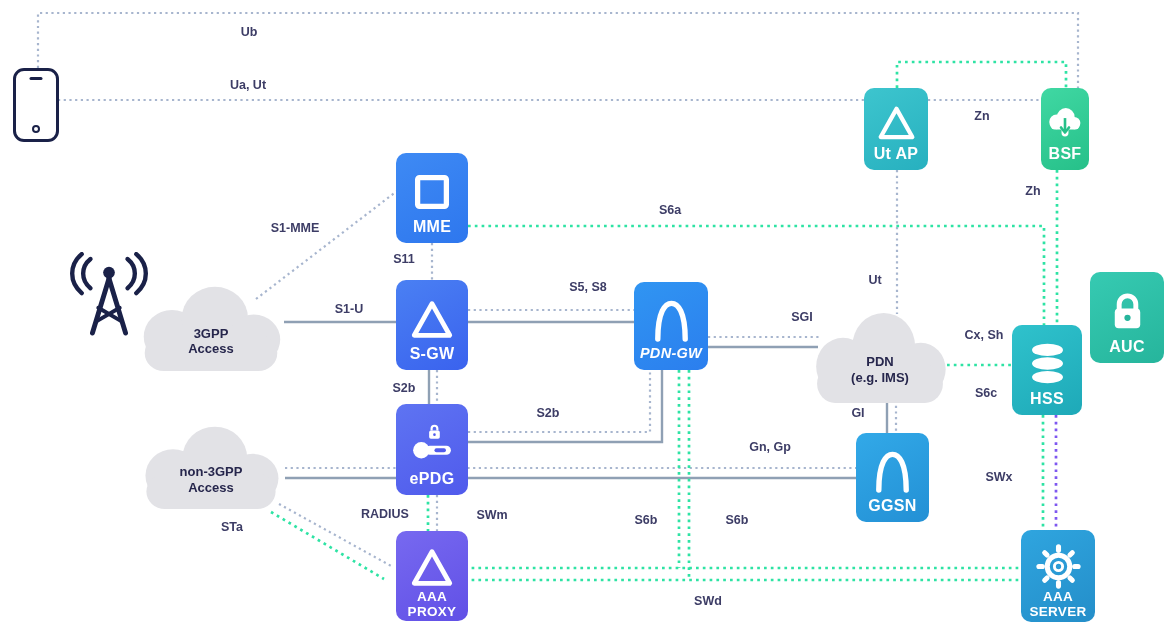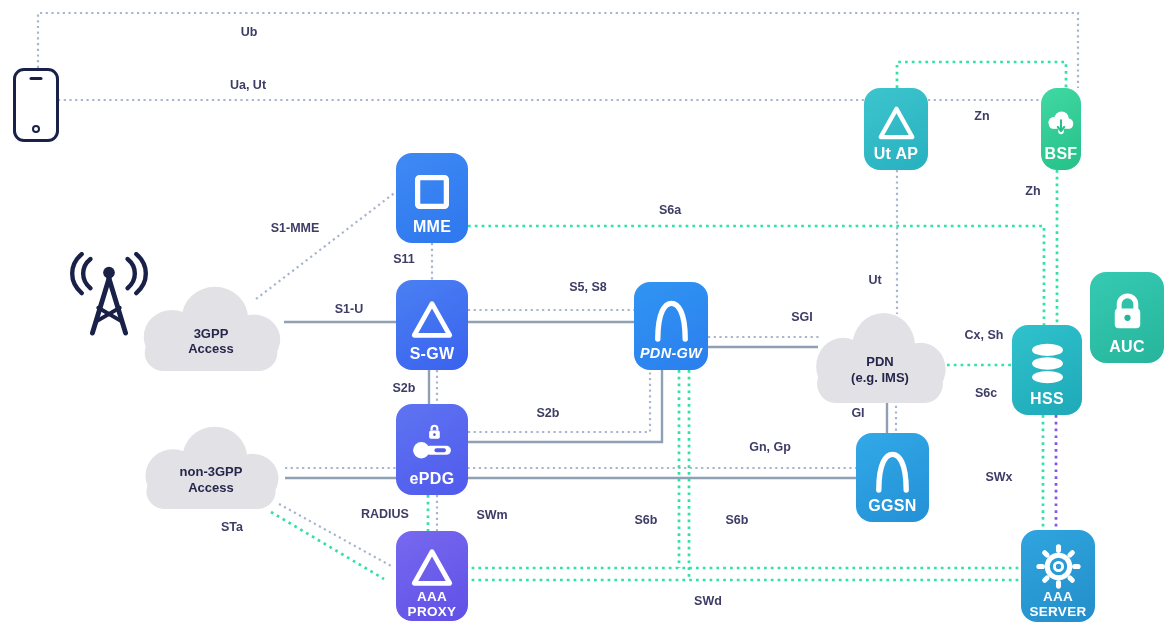--- a/index.html
+++ b/index.html
@@ -1,20 +1,20 @@
 <!DOCTYPE html>
 <html><head>
 <meta charset="utf-8">
 <style>
   html,body{margin:0;padding:0;background:#fff;}
   #stage{position:relative;width:1175px;height:633px;background:#ffffff;overflow:hidden;
          font-family:"Liberation Sans",sans-serif;}
   #stage *{box-sizing:border-box;}
   .links-layer{position:absolute;left:0;top:0;z-index:1;}
-  .node{position:absolute;border-radius:16px;display:flex;flex-direction:column;align-items:center;
+  .node{position:absolute;border-radius:10px;display:flex;flex-direction:column;align-items:center;
         justify-content:space-between;padding:13px 4px 8px;z-index:3;}
   .node .icon-wrap{flex:1;display:flex;align-items:center;justify-content:center;width:100%;}
   .node .node-label{color:#fff;font-weight:700;text-align:center;line-height:1.08;
         letter-spacing:.3px;white-space:pre-line;}
   .cloud{position:absolute;z-index:2;}
   .cloud svg{position:absolute;inset:0;width:100%;height:100%;}
   .cloud .cloud-label{position:absolute;inset:0;display:flex;align-items:center;justify-content:center;
         padding-top:17%;color:#26264c;font-weight:700;font-size:13px;line-height:1.2;text-align:center;
         white-space:pre-line;}
   .iface-label{position:absolute;transform:translate(-50%,-50%);color:#3d3d66;font-weight:700;
@@ -187,21 +187,21 @@
     <div class="node" style="left: 864px; top: 88px; width: 64px; height: 82px; background: linear-gradient(150deg, rgb(61, 197, 206), rgb(39, 176, 191));">
       <div class="icon-wrap">
         <div style="width:41px;height:41px;display:flex;align-items:center;justify-content:center;">
           <svg viewBox="0 0 48 48">
             <path d="M24 8 L42.5 41 L5.5 41 Z" fill="none" stroke="#fff" stroke-width="5" stroke-linejoin="round"></path>
           </svg>
         </div>
       </div>
       <div class="node-label" style="font-size:16px">Ut AP</div>
     </div>
-    <div class="node" style="left: 1041px; top: 88px; width: 40px; height: 82px; background: linear-gradient(150deg, rgb(64, 216, 163), rgb(38, 192, 137)); align-items: center;">
+    <div class="node" style="left: 1041px; top: 88px; width: 48px; height: 82px; background: linear-gradient(150deg, rgb(64, 216, 163), rgb(38, 192, 137)); align-items: center;">
       <div class="icon-wrap">
         <div style="width:41px;height:41px;display:flex;align-items:center;justify-content:center;">
           <svg viewBox="0 0 52 46">
             <circle cx="15" cy="22" r="9.5" fill="#fff"></circle>
             <circle cx="27" cy="15.5" r="11.5" fill="#fff"></circle>
             <circle cx="38" cy="23.5" r="8" fill="#fff"></circle>
             <rect x="7" y="20" width="38" height="12" rx="6" fill="#fff"></rect>
             <path d="M26 18 V36.5" stroke="#fff" stroke-width="9" stroke-linecap="round"></path>
             <path d="M26 17 V34" stroke="#26c089" stroke-width="3.4"></path>
             <path d="M20.8 29.2 L26 35.8 L31.2 29.2" fill="none" stroke="#26c089" stroke-width="3.4" stroke-linejoin="round" stroke-linecap="round"></path>

